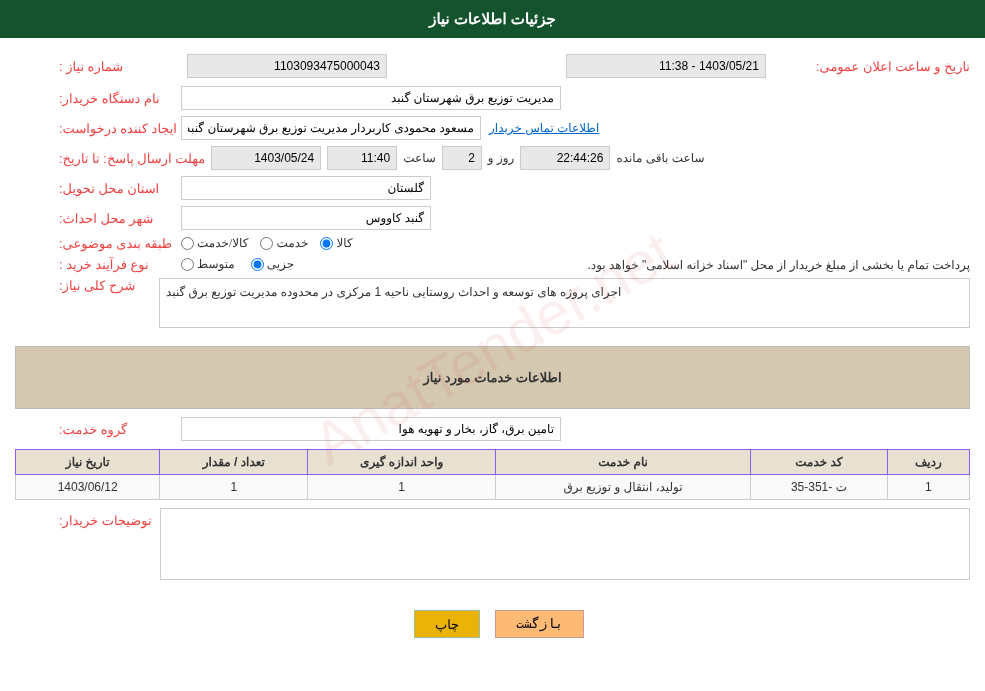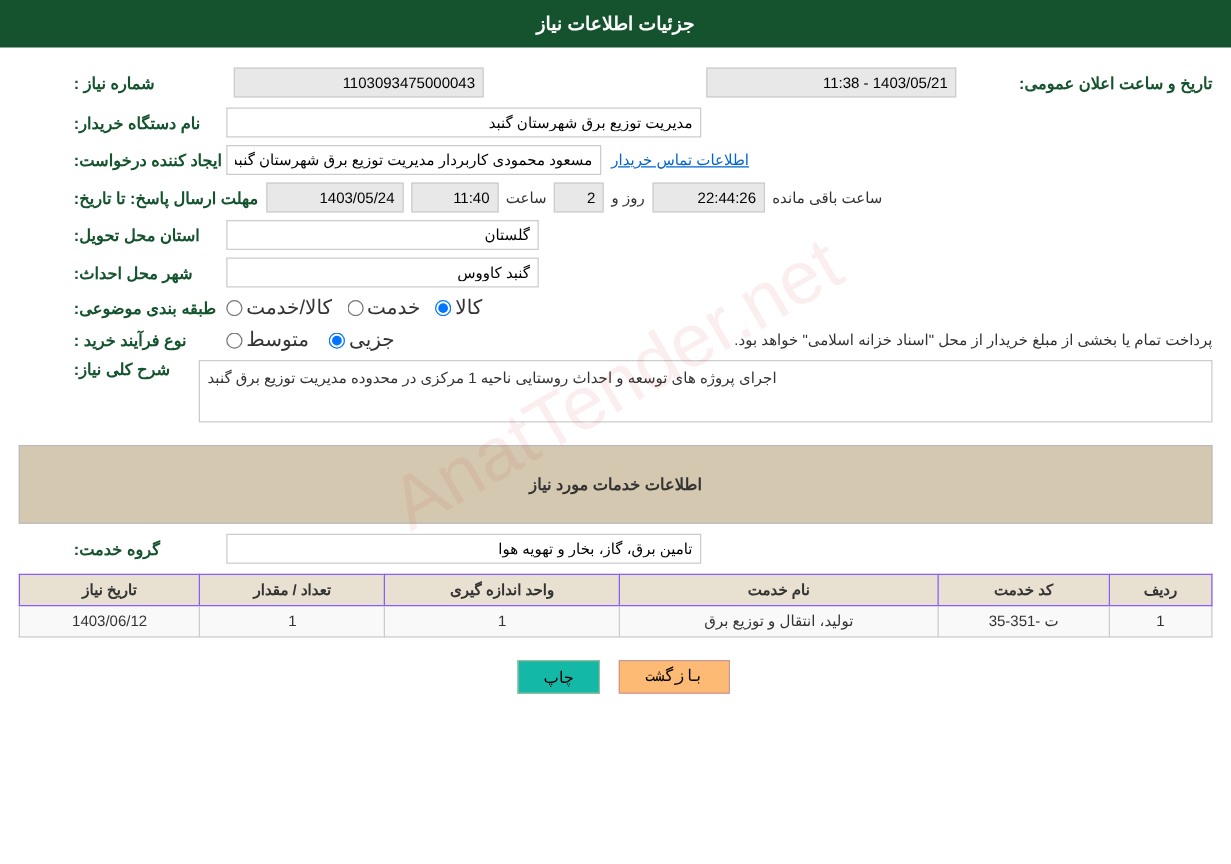--- a/index.html
+++ b/index.html
@@ -70,21 +70,22 @@
       gap: 12px;
       align-items: center;
       flex-direction: row-reverse;
     }
     .radio-item {
       display: flex;
       align-items: center;
       gap: 3px;
     }
     .radio-item label {
-      font-size: 16px;
+      font-size: 12px;
+      font-family: Liberation Serif, serif;
     }
     .description-text {
       font-size: 12px;
       color: #333;
     }
     .section-title {
       background: #d4c9b0;
       padding: 23px 10px;
       font-weight: bold;
       font-size: 13px;
@@ -160,43 +161,43 @@
       font-family: Tahoma, Arial, sans-serif;
       font-size: 13px;
       background: #f5f5f5;
     }
     .btn-back {
       background: #fdba74;
       border-color: #cc9999;
       font-family: Liberation Mono, monospace;
     }
     .btn-print {
-      background: #14b8a6;
+      background: #eab308;
       border-color: #99bb99;
       margin-left: 13px;
     }
     .watermark {
       position: absolute;
       top: 50%;
       left: 50%;
       transform: translate(-50%, -50%) rotate(-30deg);
       opacity: 0.08;
       font-size: 60px;
       color: #cc3333;
       pointer-events: none;
       white-space: nowrap;
       z-index: 1;
     }
     .content-wrap {
       position: relative;
     }
     .form-label-right {
       text-align: left;
-      font-weight: bold;
-      color: #14532d;
+      font-weight: normal;
+      color: #ef4444;
       padding-left: 8px;
       white-space: nowrap;
       margin-left: 36px;
     }
     .shaded-input {
       background: #e8e8e8;
     }
   </style>
 </head>
 <body>
@@ -315,19 +316,25 @@
           <td>1</td>
           <td>ت -351-35</td>
           <td>تولید، انتقال و توزیع برق</td>
           <td>1</td>
           <td>1</td>
           <td>1403/06/12</td>
         </tr>
       </thead>
     </table>
 
+    <div class="buyer-section-row" style="margin-bottom:10px;">
+      <div class="buyer-desc-box" style="flex:1;">
+        <div class="buyer-desc-inner"></div>
+      </div>
+      <span class="buyer-desc-label form-label-right">توضیحات خریدار:</span>
+    </div>
 
     <div class="button-row">
       <button class="btn btn-back">بازگشت</button>
       <button class="btn btn-print">چاپ</button>
     </div>
   </div>
 </div>
 
 </body></html>

